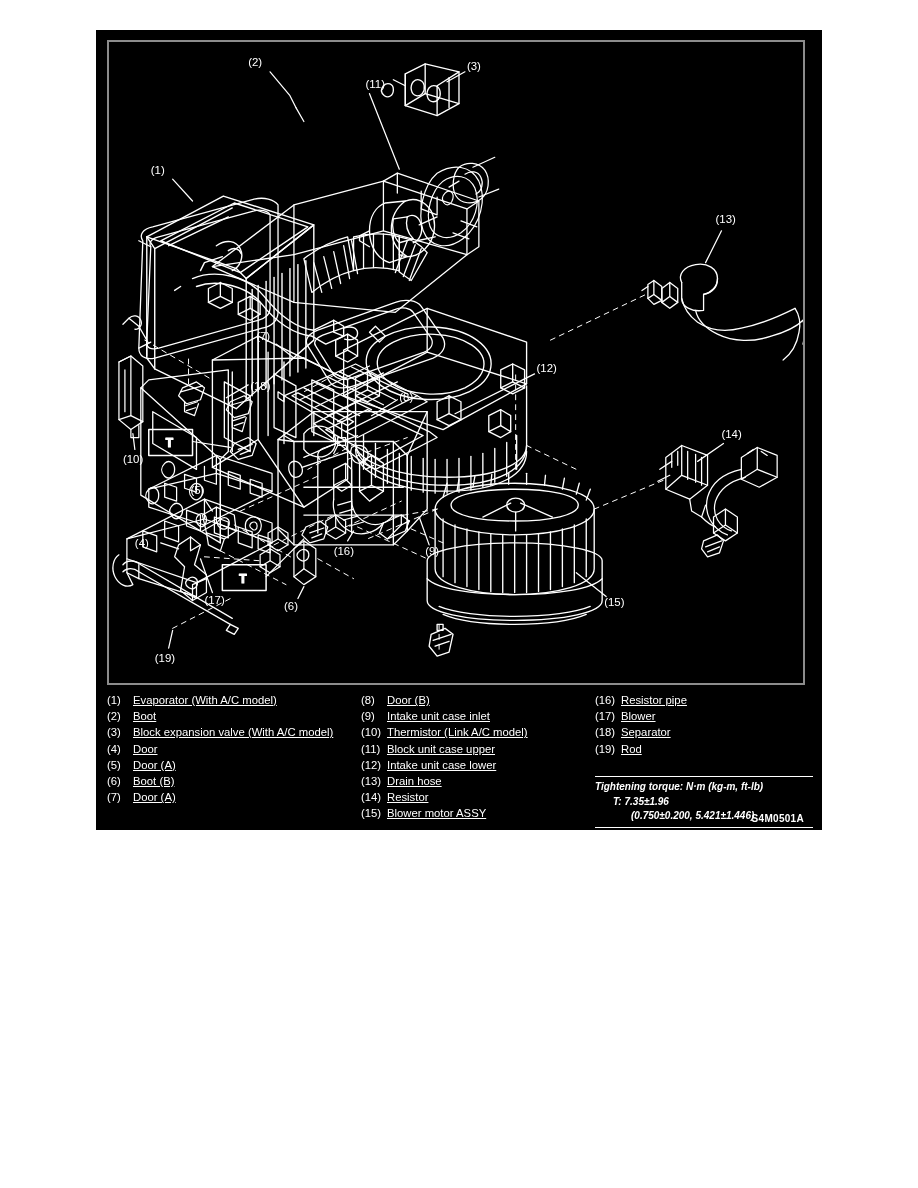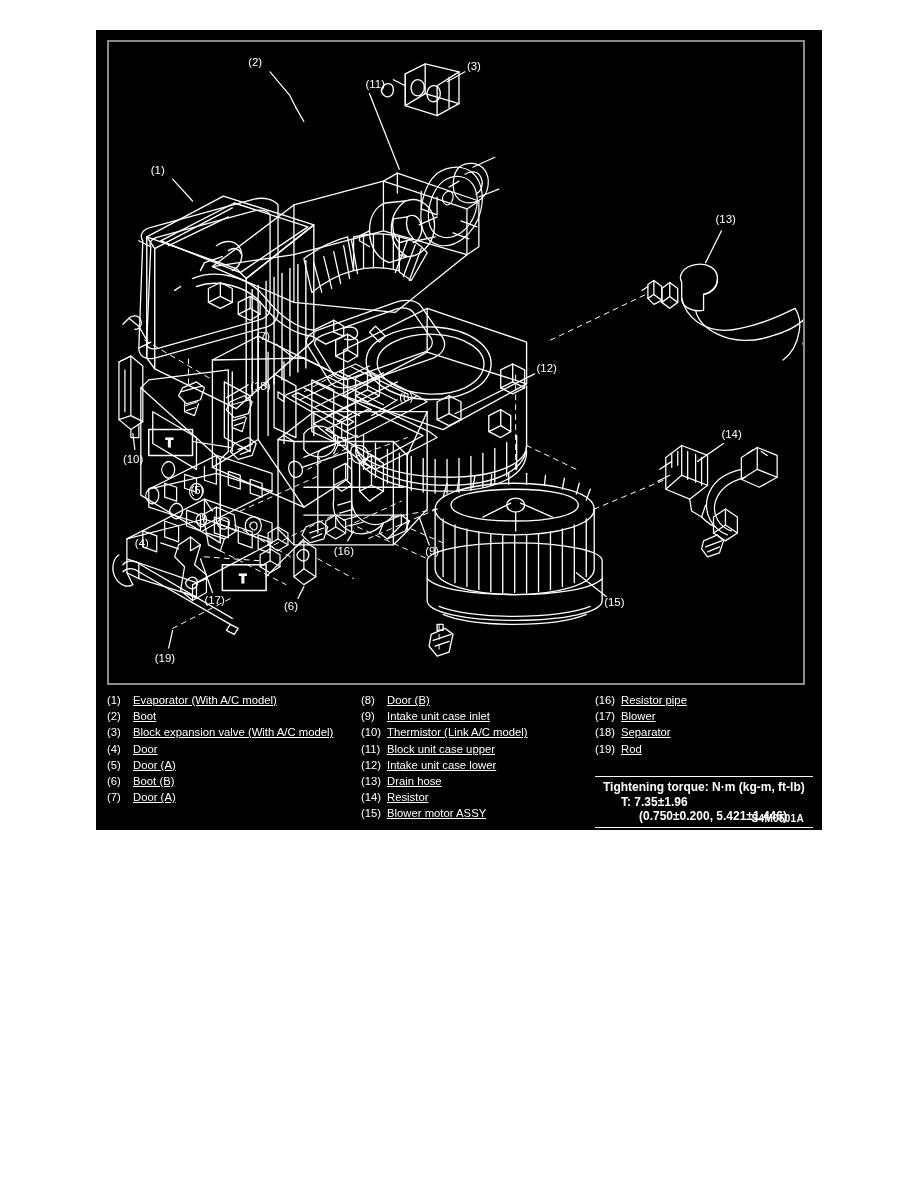--- a/index.html
+++ b/index.html
@@ -23,22 +23,22 @@
   .legcol.c1{left:11px;width:250px;}
   .legcol.c2{left:265px;width:230px;}
   .legcol.c3{left:499px;width:215px;}
   .legrow{display:flex;align-items:flex-start;margin-bottom:0px;}
   .legnum{flex:0 0 auto;min-width:26px;white-space:nowrap;}
   .legtxt{flex:1 1 auto;text-decoration:underline;}
 
   
   .torque{position:absolute;left:499px;top:84px;width:218px;color:#fff;}
   .trule{height:1px;background:#ffffff;width:100%;}
-  .tbody{padding:3px 0 3px 0;font-weight:bold;font-size:12px;
-         line-height:14.6px;margin-left:8px;}
+  .tbody{padding:3px 0 3px 0;font-style:italic;font-weight:bold;font-size:10px;
+         line-height:14.6px;}
   .tl1{white-space:nowrap;}
   .tl2{padding-left:18px;white-space:nowrap;}
   .tl3{padding-left:36px;white-space:nowrap;}
 
   .cal{font-size:11.5px;fill:#fff;font-family:"Liberation Sans",sans-serif;}
   .tbx{font-size:12px;fill:#fff;font-weight:bold;font-family:"Liberation Sans",sans-serif;}
 </style>
 </head>
 <body>
 

